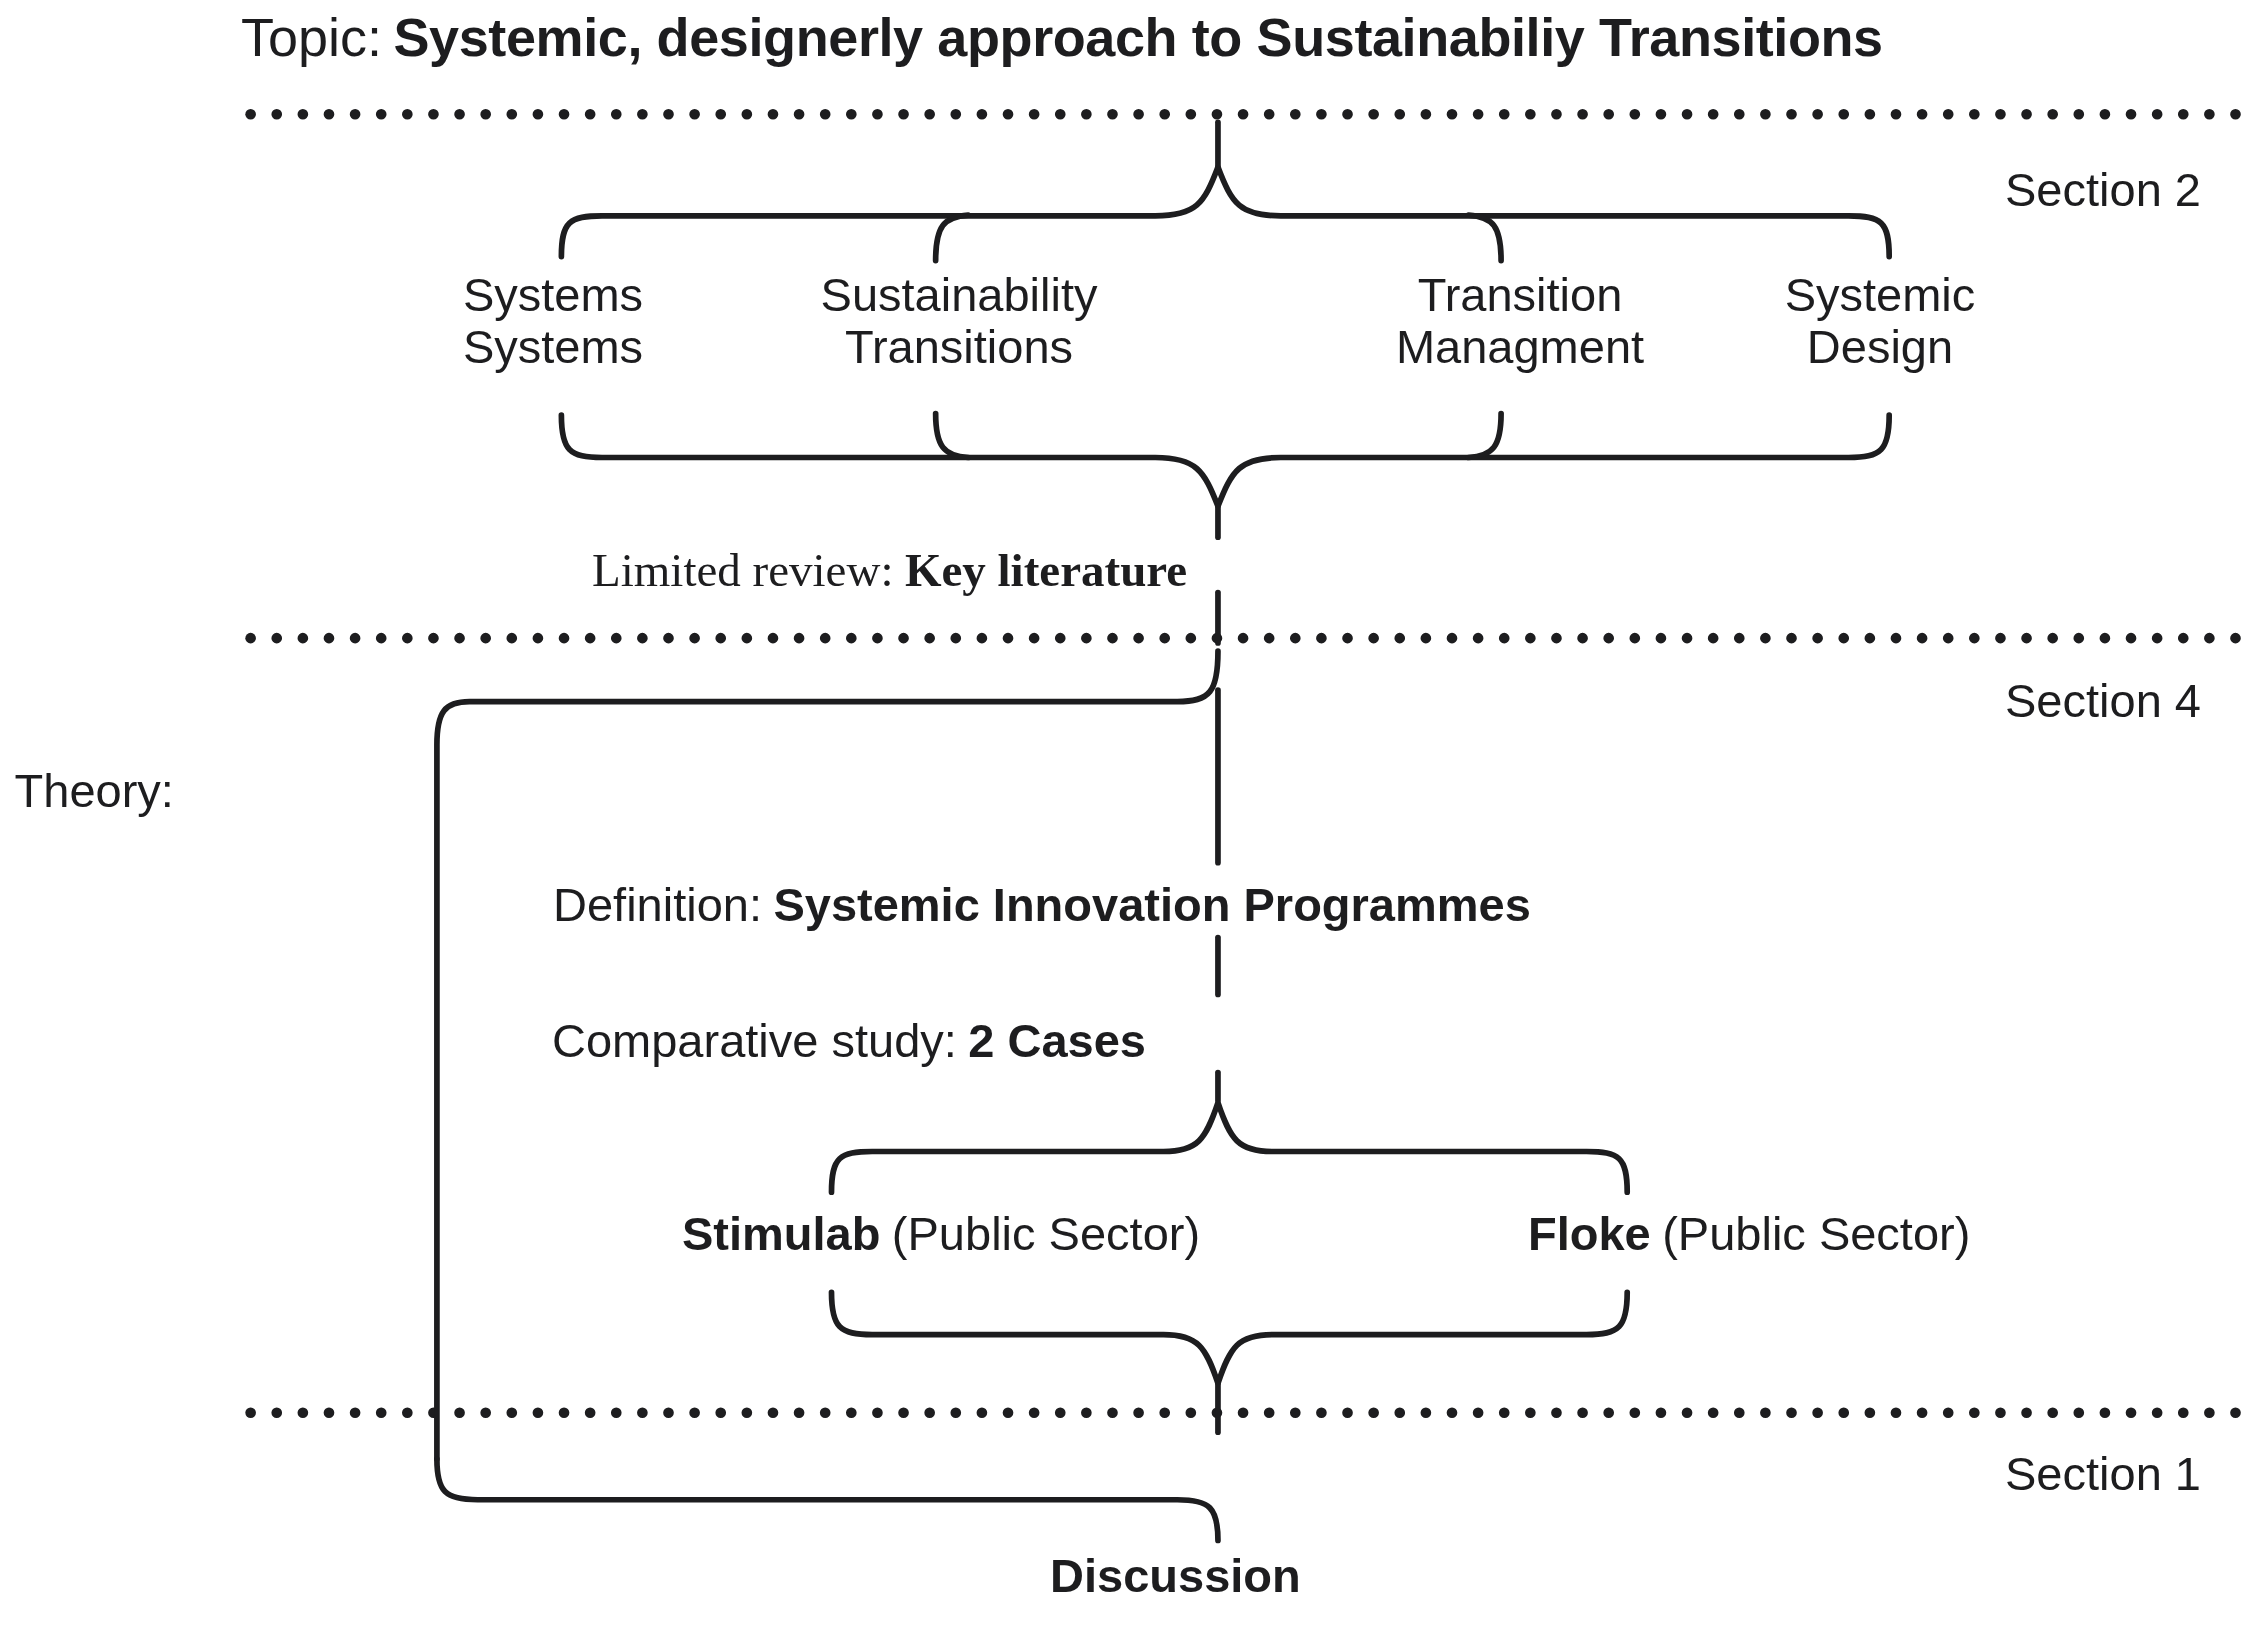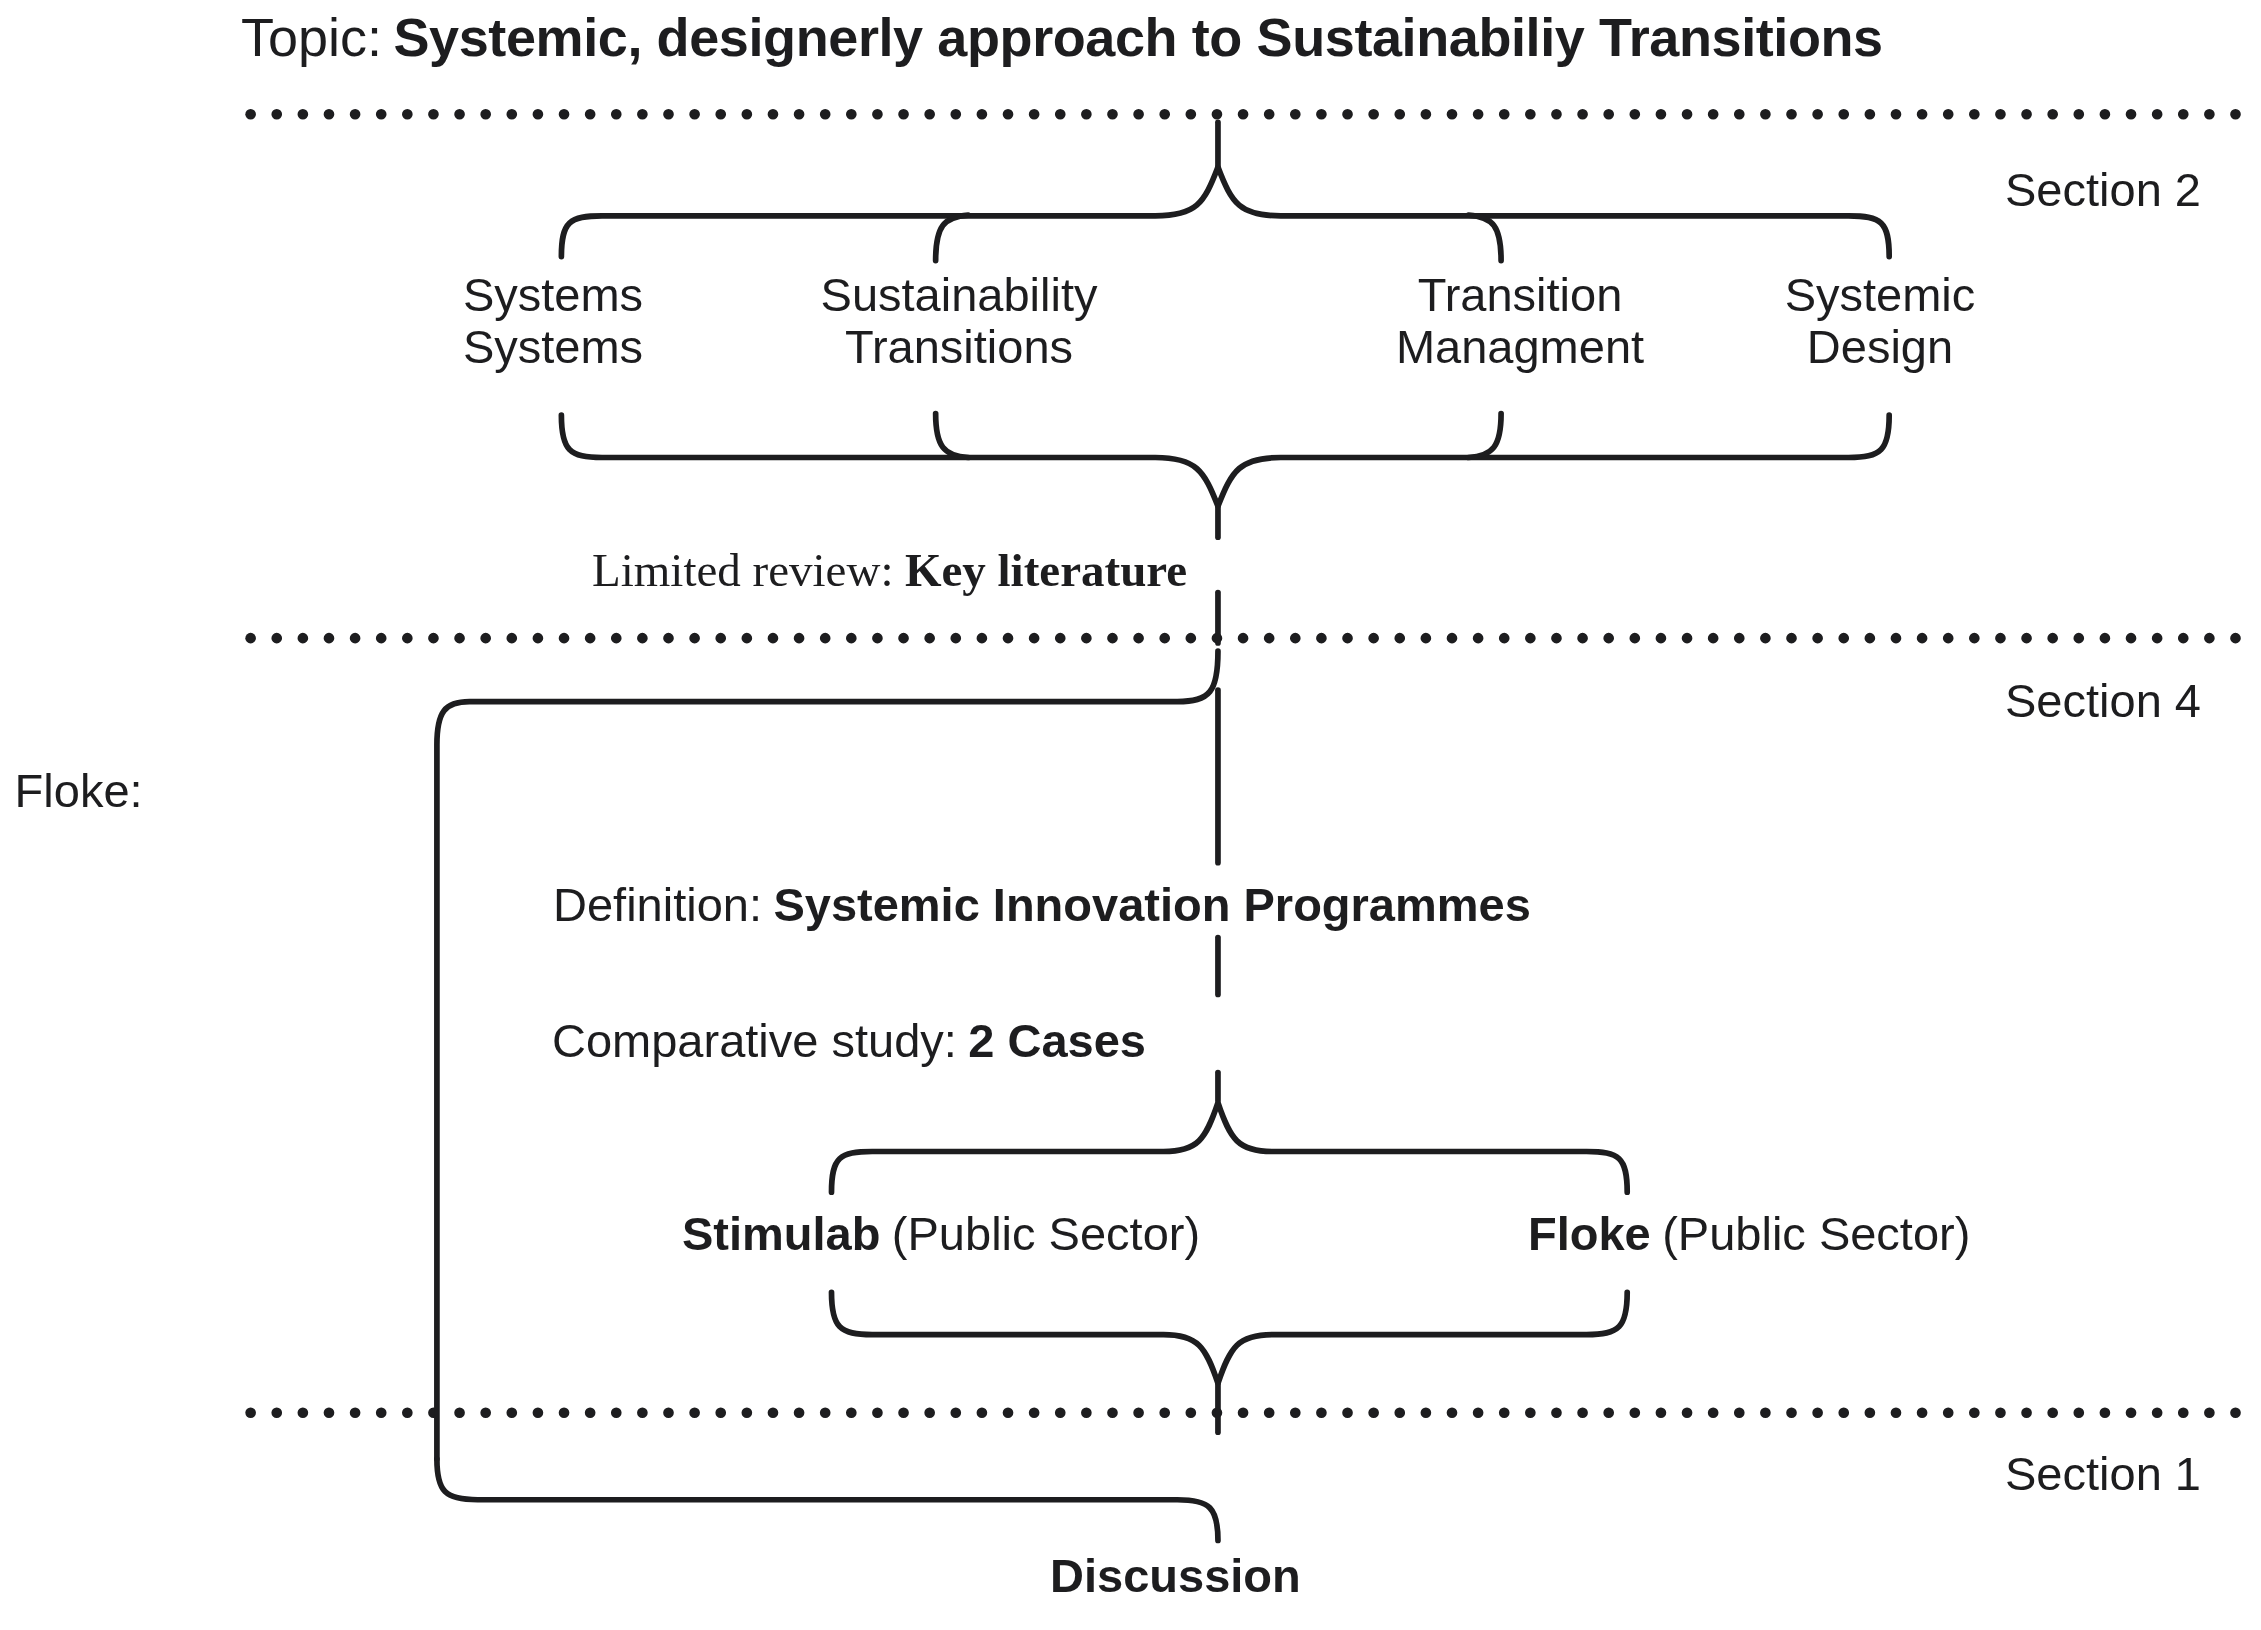--- a/index.html
+++ b/index.html
@@ -196,21 +196,21 @@
     <span class="l1">Transition</span>
     <span class="l2">Managment</span>
   </div>
 
   <div class="txt stmt" id="limited-review">
     <span class="light">Limited review:</span>
     <span class="bold">Key literature</span>
   </div>
 
   <div class="txt stmt" id="result-row">
-    <span class="light">Floke:</span>
+    <span class="light">Theory:</span>
   </div>
 
   <div class="txt stmt" id="definition-row">
     <span class="light">Definition:</span>
     <span class="bold">Systemic Innovation Programmes</span>
   </div>
 
   <div class="txt stmt" id="comparative-row">
     <span class="light">Comparative study:</span>
     <span class="bold">2 Cases</span>

